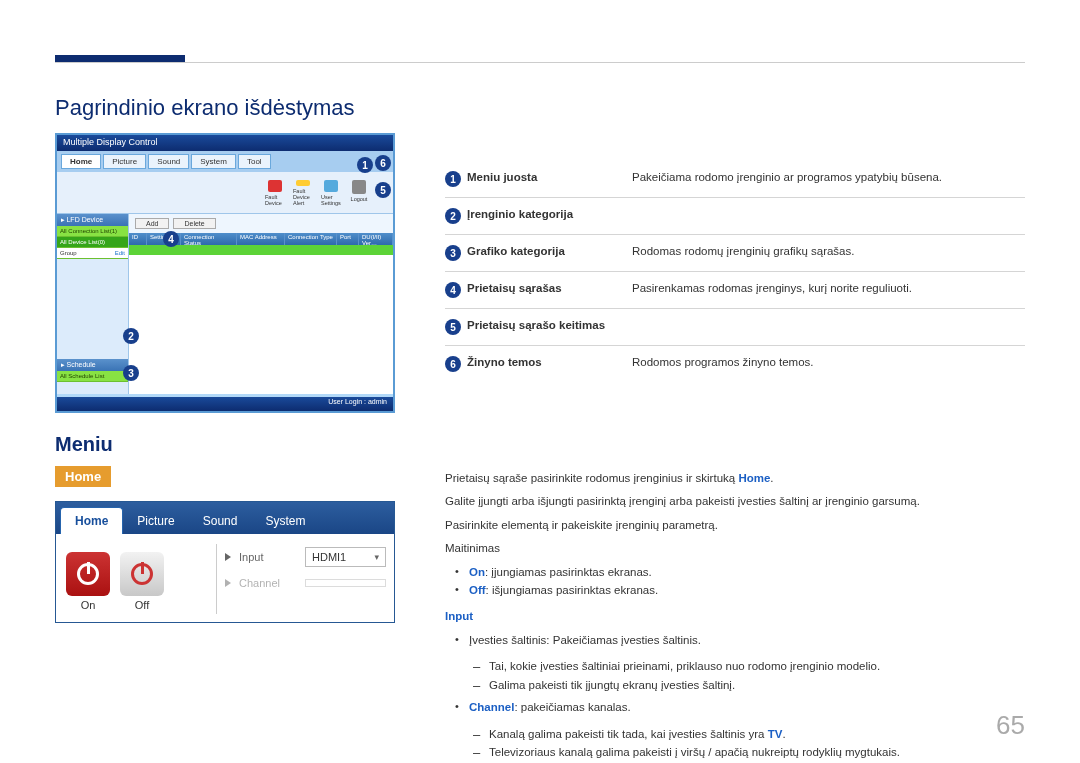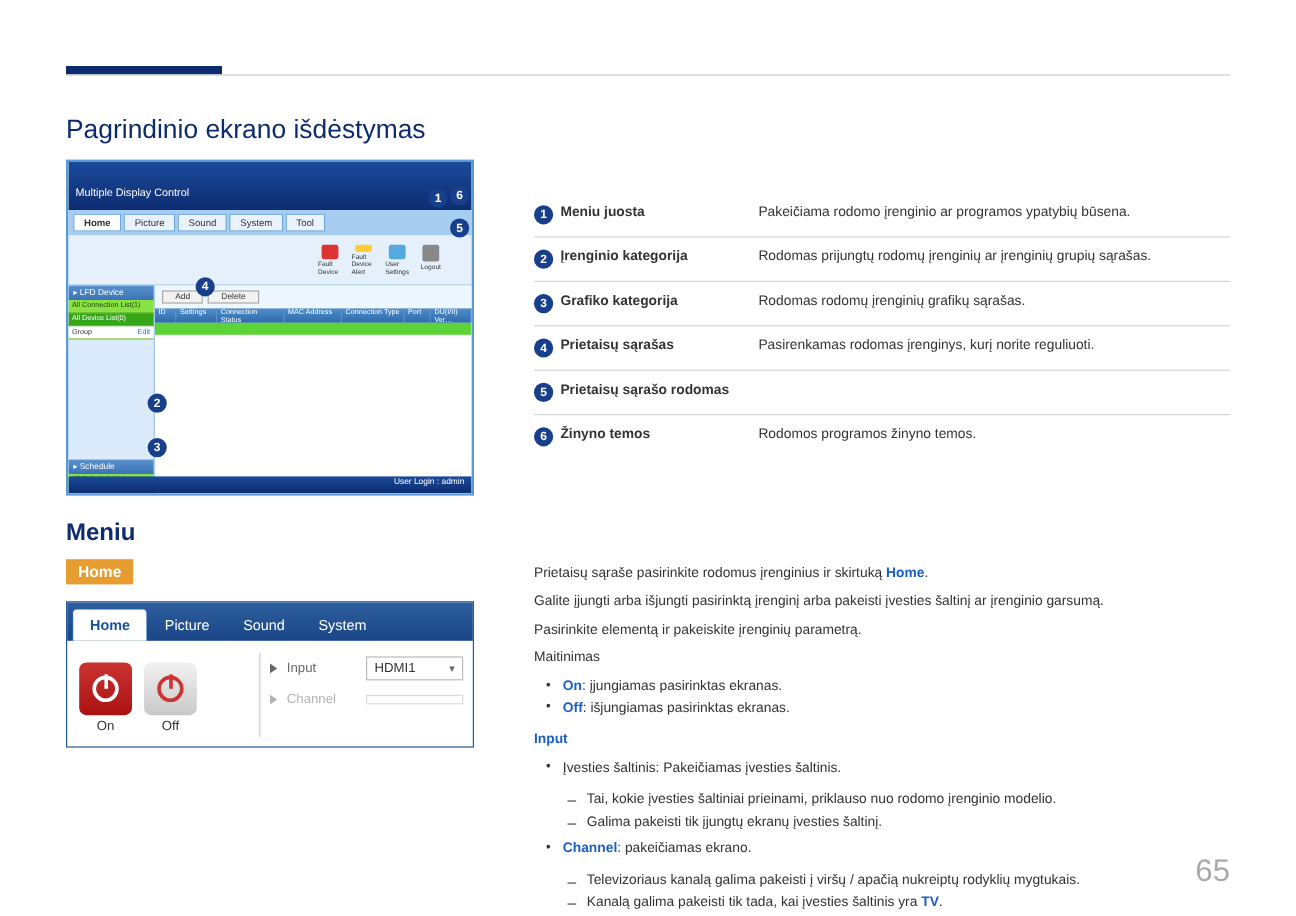--- a/index.html
+++ b/index.html
@@ -69,21 +69,21 @@
     height: 280px;
     background: linear-gradient(#cfe8fc,#b0d8f8);
     border: 2px solid #5a9bd4;
     position: relative;
     overflow: hidden;
   }
   .shot1-title {
     background: linear-gradient(#1a4a9a,#0d2c70);
     color: #fff;
     font-size: 9px;
-    padding: 20px 6px;
+    padding: 2px 6px;
     height: 16px;
   }
   .shot1-tabs {
     display: flex;
     gap: 2px;
     padding: 3px 4px;
     background: #a7cdf0;
     align-items: center;
     font-size: 8px;
   }
@@ -299,35 +299,34 @@
     <div class="right-col">
       <div class="legend">
         <div class="legend-row">
             <span class="l-num">1</span>
             <span class="l-term">Meniu juosta</span>
             <span class="l-desc">Pakeičiama rodomo įrenginio ar programos ypatybių būsena.</span>
           </div>
         <div class="legend-row">
             <span class="l-num">2</span>
             <span class="l-term">Įrenginio kategorija</span>
-            <span class="l-desc">Rodomas prijungtų rodomų įrenginių ar įrenginių grupių sąrašas.</span>
           </div>
         <div class="legend-row">
             <span class="l-num">3</span>
             <span class="l-term">Grafiko kategorija</span>
             <span class="l-desc">Rodomas rodomų įrenginių grafikų sąrašas.</span>
           </div>
         <div class="legend-row">
             <span class="l-num">4</span>
             <span class="l-term">Prietaisų sąrašas</span>
             <span class="l-desc">Pasirenkamas rodomas įrenginys, kurį norite reguliuoti.</span>
           </div>
         <div class="legend-row">
             <span class="l-num">5</span>
-            <span class="l-term">Prietaisų sąrašo rodomas</span>
+            <span class="l-term">Prietaisų sąrašo keitimas</span>
           </div>
         <div class="legend-row">
             <span class="l-num">6</span>
             <span class="l-term">Žinyno temos</span>
             <span class="l-desc">Rodomos programos žinyno temos.</span>
           </div>
       </div>
 
       <div class="desc" style="margin-top:88px;">
         <p><span>Prietaisų sąraše pasirinkite rodomus įrenginius ir skirtuką </span><span class="blue">Home</span><span>.</span></p>
@@ -340,25 +339,25 @@
         </ul>
         <p class="blue">Input</p>
         <ul class="ul1">
           <li>Įvesties šaltinis: Pakeičiamas įvesties šaltinis.</li>
         </ul>
         <ul class="ul2">
           <li>Tai, kokie įvesties šaltiniai prieinami, priklauso nuo rodomo įrenginio modelio.</li>
           <li>Galima pakeisti tik įjungtų ekranų įvesties šaltinį.</li>
         </ul>
         <ul class="ul1">
-          <li><span class="blue">Channel</span><span>: pakeičiamas ekrano.</span></li>
+          <li><span class="blue">Channel</span><span>: pakeičiamas kanalas.</span></li>
         </ul>
         <ul class="ul2">
+          <li><span>Kanalą galima pakeisti tik tada, kai įvesties šaltinis yra </span><span class="blue">TV</span><span>.</span></li>
           <li>Televizoriaus kanalą galima pakeisti į viršų / apačią nukreiptų rodyklių mygtukais.</li>
-          <li><span>Kanalą galima pakeisti tik tada, kai įvesties šaltinis yra </span><span class="blue">TV</span><span>.</span></li>
           <li>Pasirinkti galima tik registruotus kanalus.</li>
 
         </ul>
       </div>
     </div>
   </div>
 </div>
 
 <div class="page-num">65</div>
 

